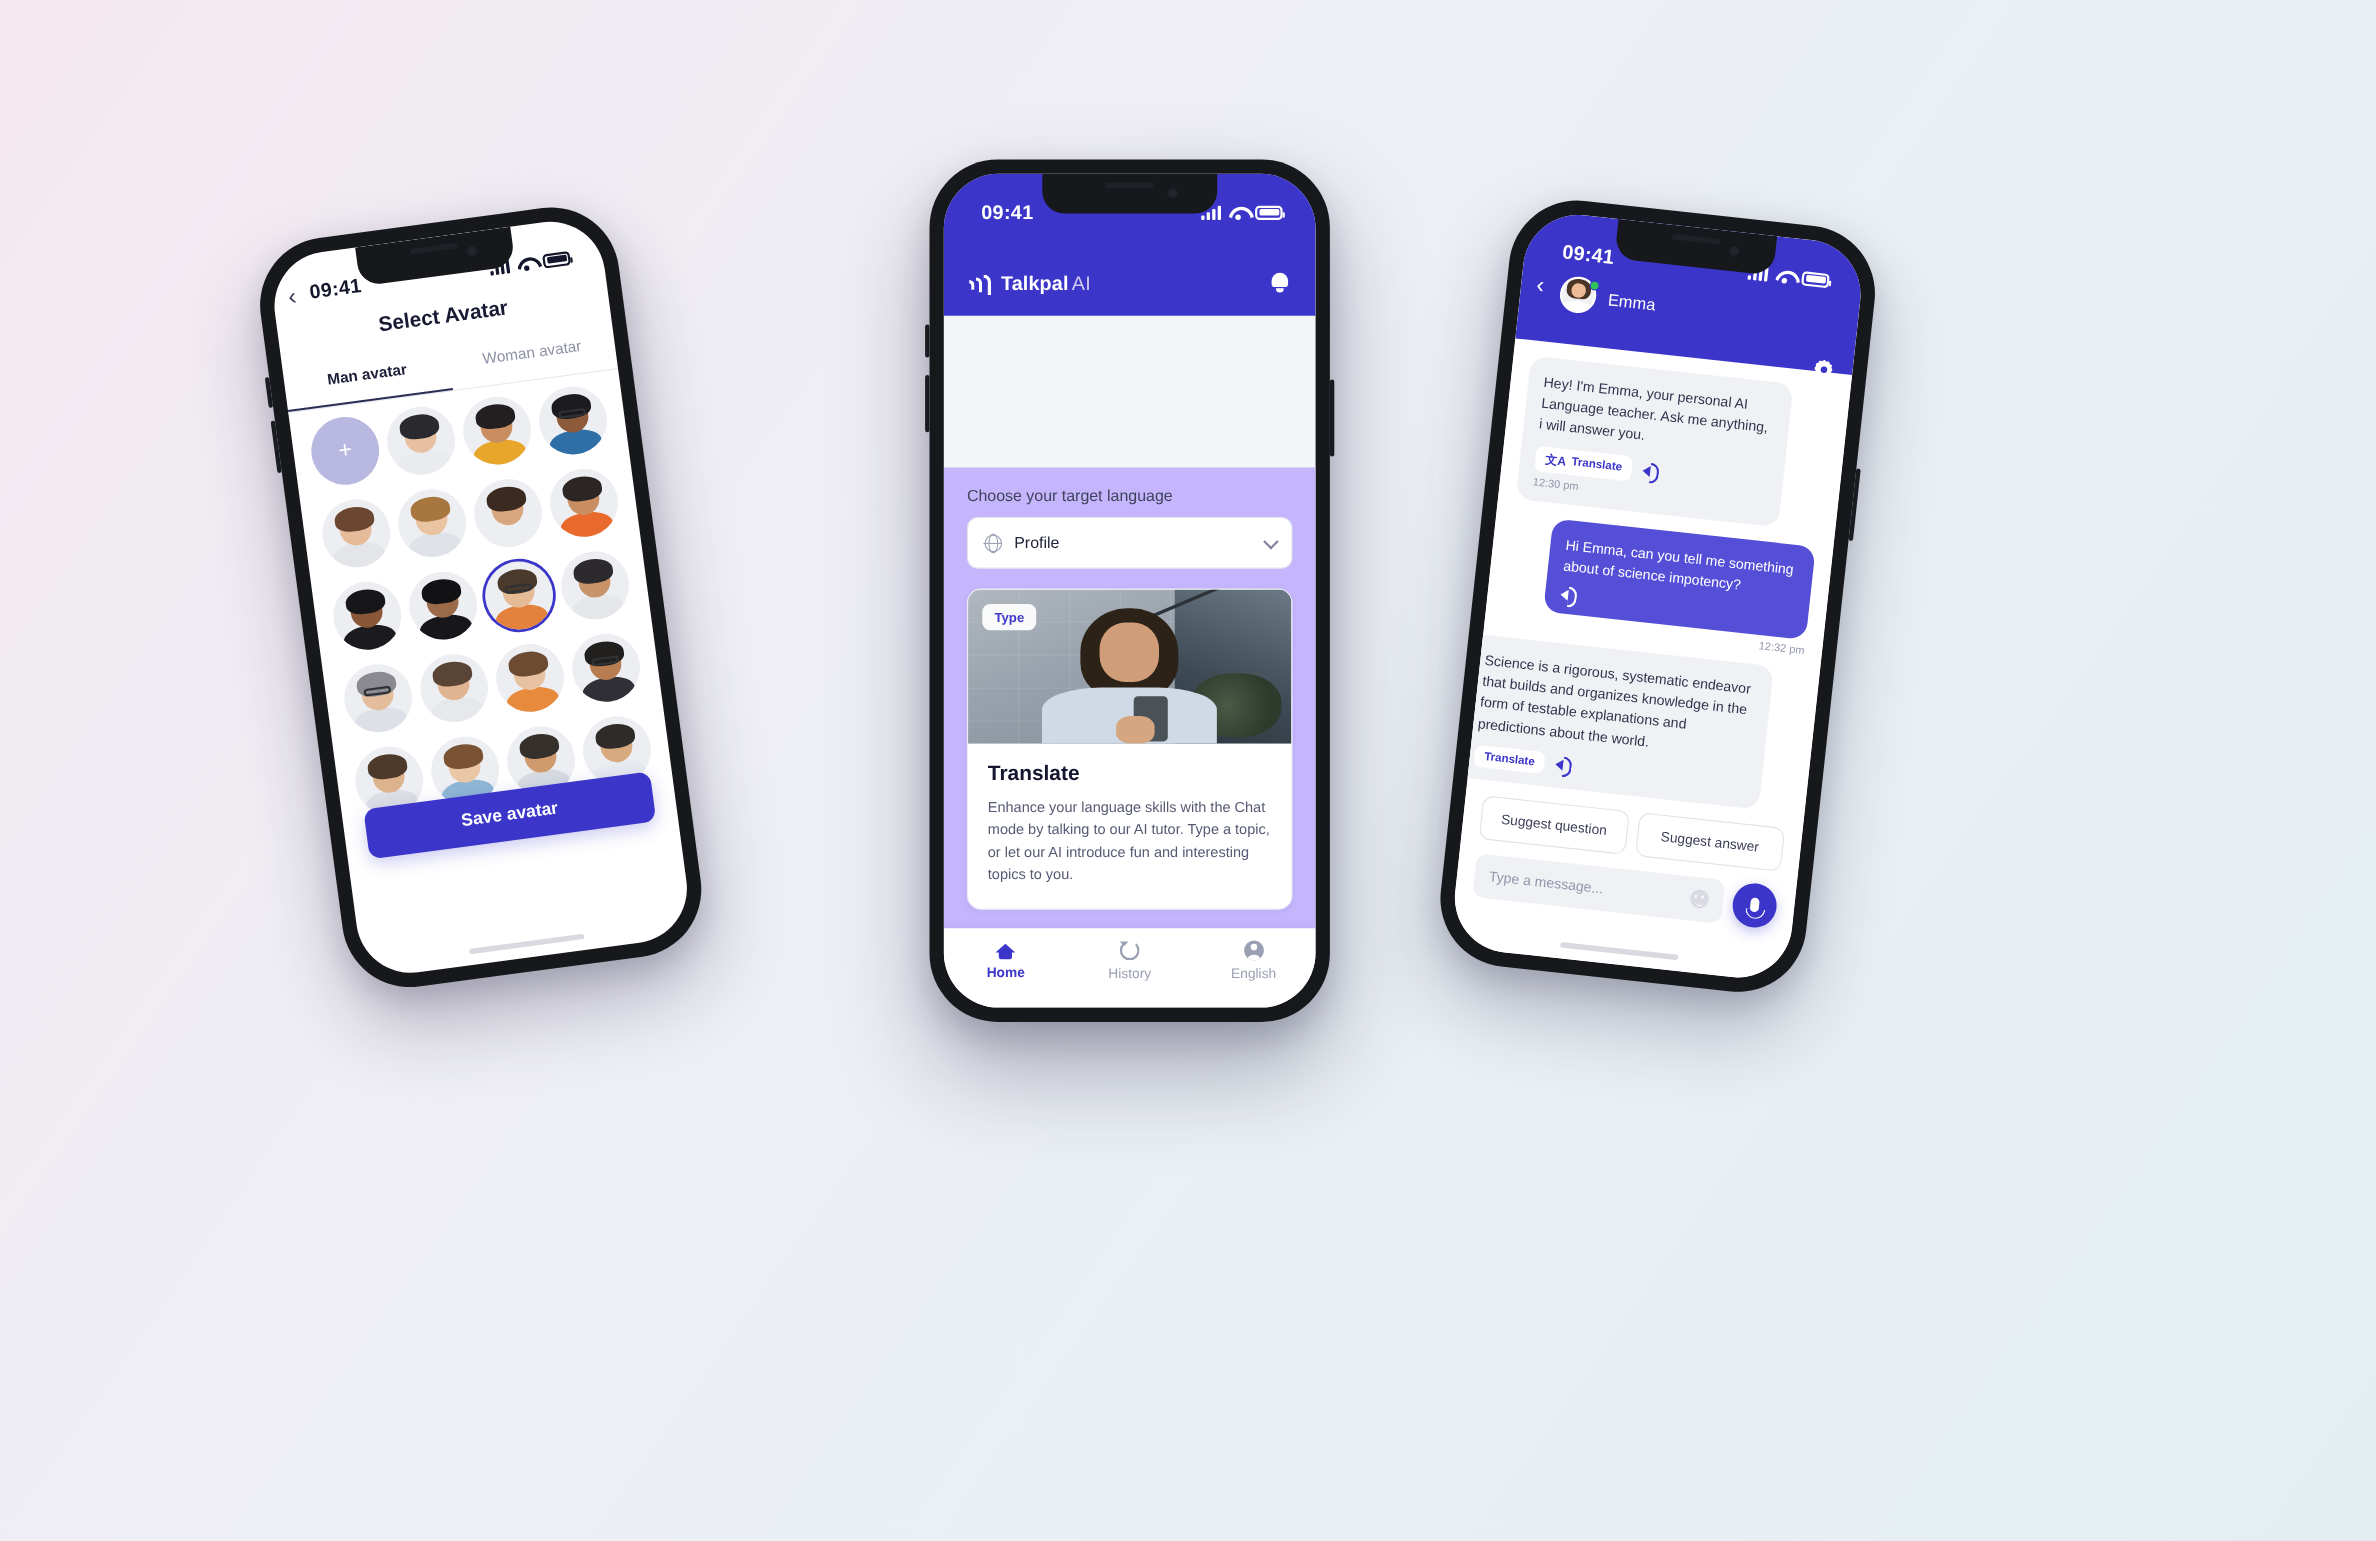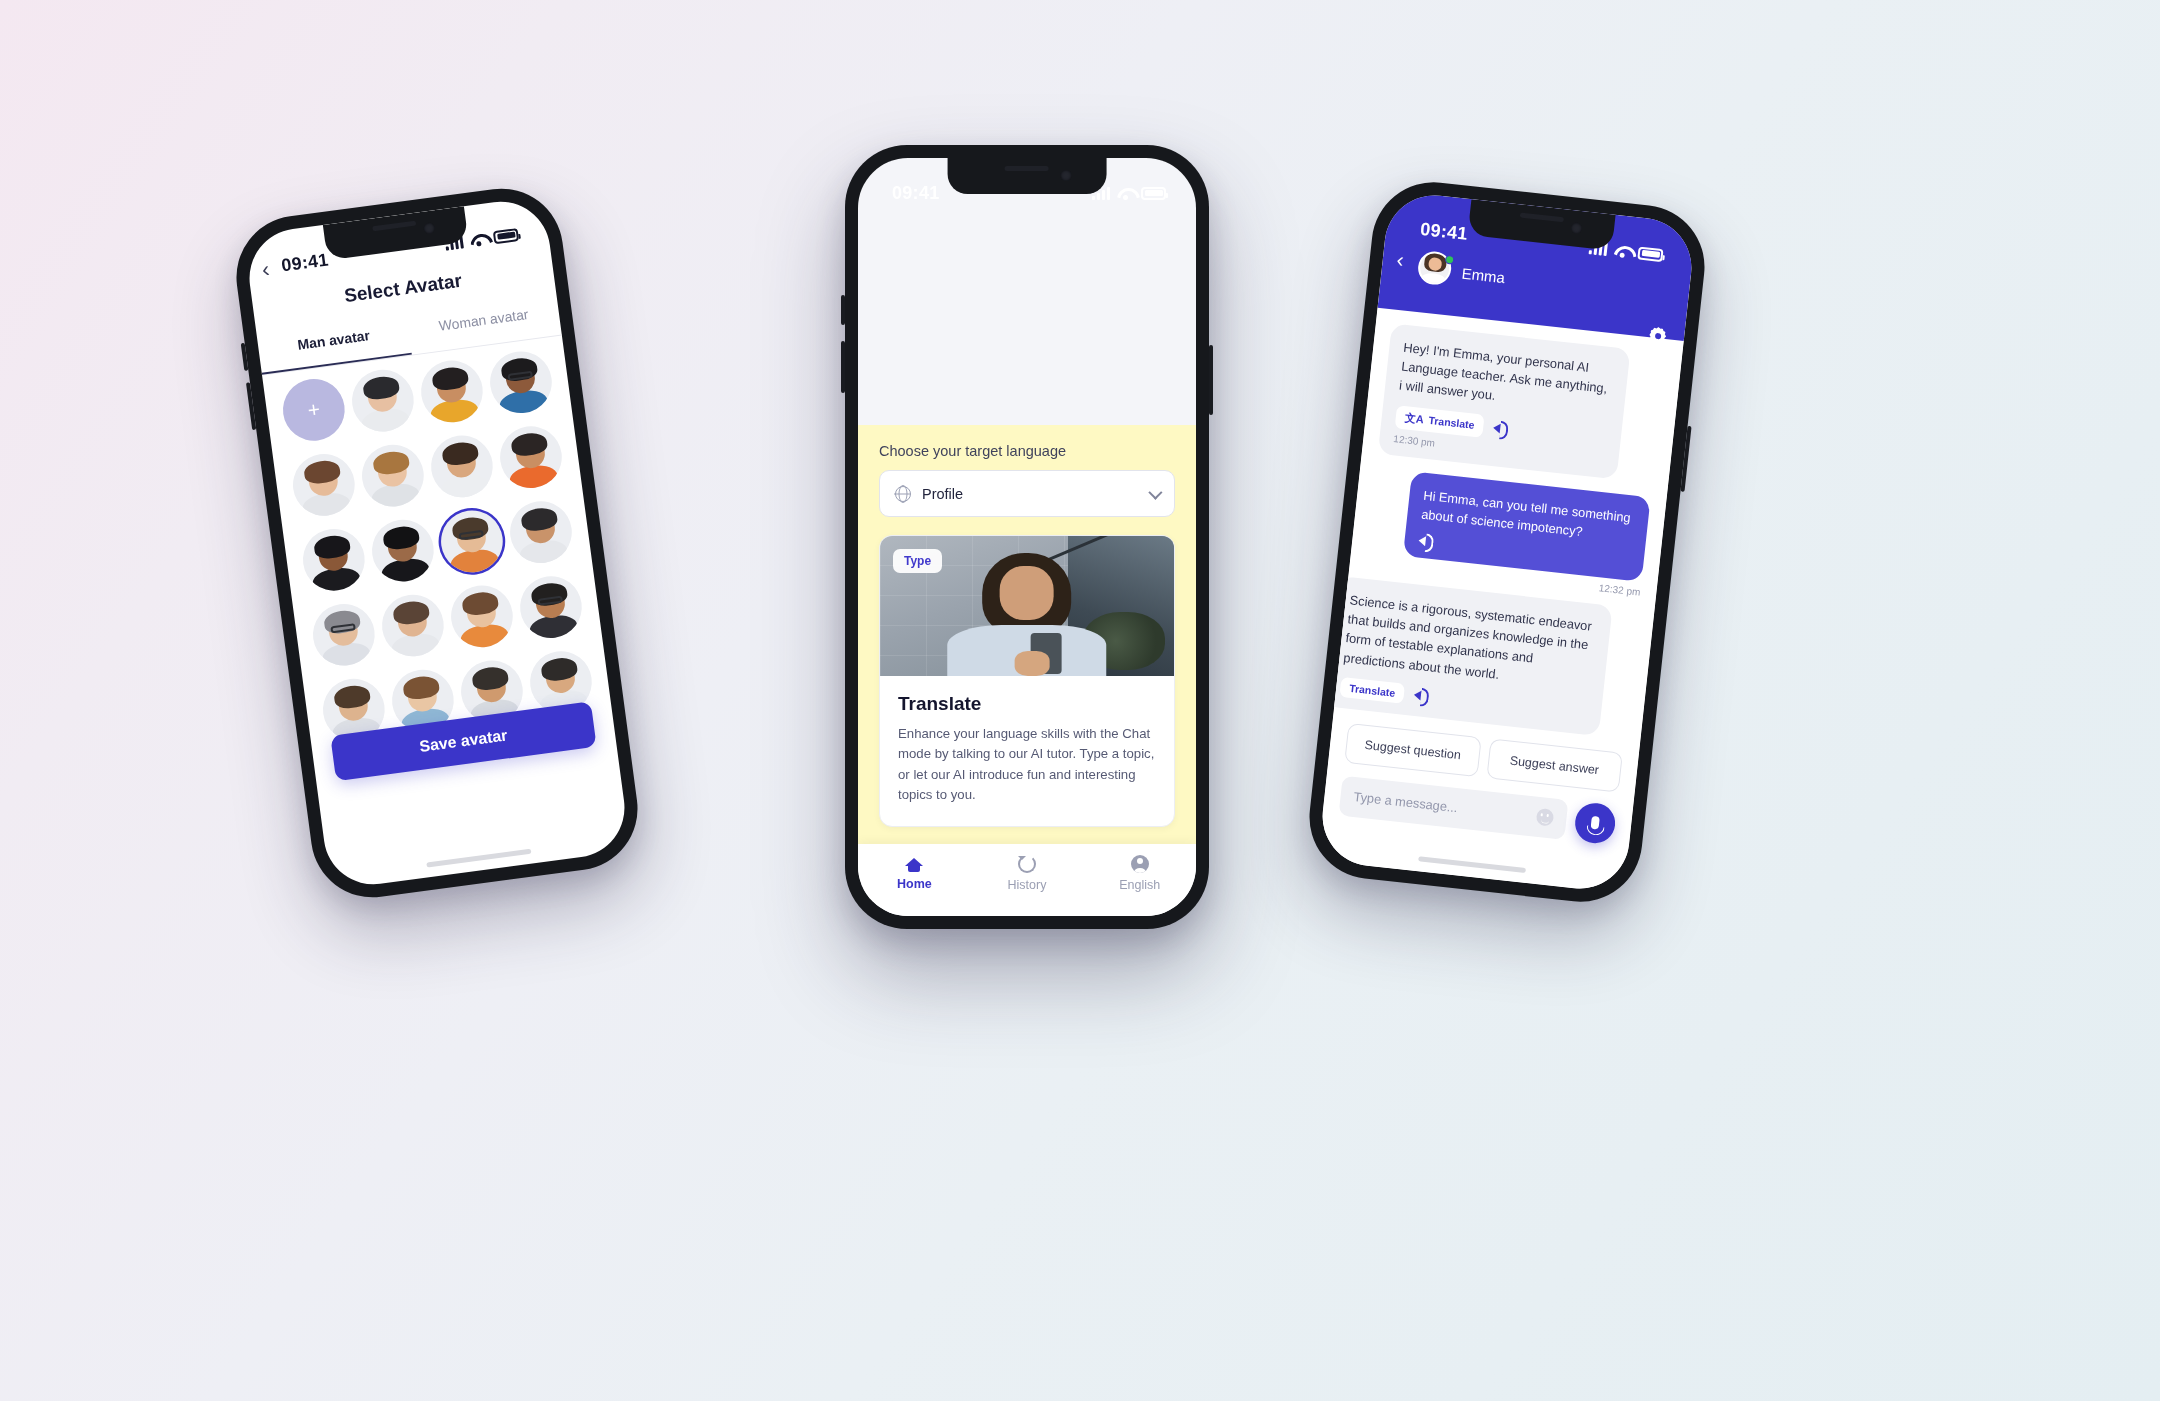--- a/index.html
+++ b/index.html
@@ -229,21 +229,21 @@
   .ip-spk::after { content:""; position:absolute; left:9px; top:-5px;
     width:9px;height:10px;border:2px solid #6f6be0;border-left:0;border-radius:0 7px 7px 0; }
   .ip-bub { position:absolute; right:9px; top:40%; width:21px;height:15px;
     background:#6f6be0;border-radius:4px; }
   .ip-bub::after { content:""; position:absolute; left:4px; bottom:-4px;
     border-left:5px solid transparent;border-right:0 solid transparent;border-top:5px solid #6f6be0; }
   .ip-bub i { position:absolute; top:6px; left:3px; width:3px;height:3px;border-radius:50%;
     background:#fff; box-shadow: 5px 0 0 #fff, 10px 0 0 #fff; }
 
   .hm-body { position: absolute; top: 267px; left: 0; right: 0; bottom: 72px;
-    background: #fef9c3; padding: 18px 21px 0 21px; overflow: hidden; }
+    background: #c4b5fd; padding: 18px 21px 0 21px; overflow: hidden; }
   .lang-label { font-size: 14.5px; color: #40435c; }
   .lang-select {
     margin-top: 11px; height: 47px; border: 1px solid #e2e4ec; border-radius: 10px;
     display: flex; align-items: center; padding: 0 15px; gap: 11px; background:#fff;
   }
   .globe { width: 16px; height: 16px; border-radius: 50%; border: 1.6px solid #9ba0b4; position: relative; flex:none; }
   .globe::before { content:""; position:absolute; left:50%; top:-1.6px; transform:translateX(-50%);
     width:7px; height:16px; border:1.6px solid #9ba0b4; border-radius:50%; }
   .globe::after { content:""; position:absolute; left:-1.6px; top:50%; transform:translateY(-50%);
     width:16px; height:0; border-top:1.6px solid #9ba0b4; }
@@ -578,20 +578,31 @@
       <div class="home-ind"></div>
     </div>
   </div>
 
   <div class="phone" id="phone-center">
     <div class="btn-side" style="left:-4px;top:150px;width:4px;height:30px;"></div>
     <div class="btn-side" style="left:-4px;top:196px;width:4px;height:52px;"></div>
     <div class="btn-side" style="right:-4px;top:200px;width:4px;height:70px;"></div>
     <div class="screen">
 
+      <div class="hm-appbar">
+        <div class="hm-brand">
+          <span class="brand-mark">
+              <span></span>
+              <span></span>
+              <span></span>
+            </span>
+          <span class="brand-txt"><span>Talkpal</span><em>AI</em></span>
+        </div>
+        <div class="bell"></div>
+      </div>
 
       <div class="notch">
         <div class="spk"></div>
         <div class="cam"></div>
       </div>
 
       <div class="statusbar">
         <div>09:41</div>
         <div class="icons">
           <span class="bars">

